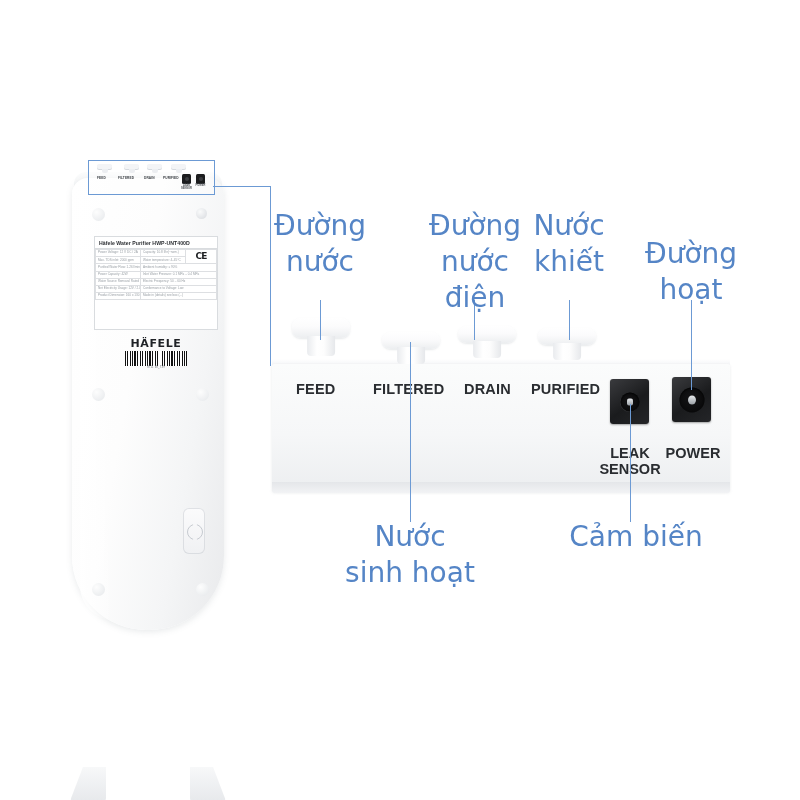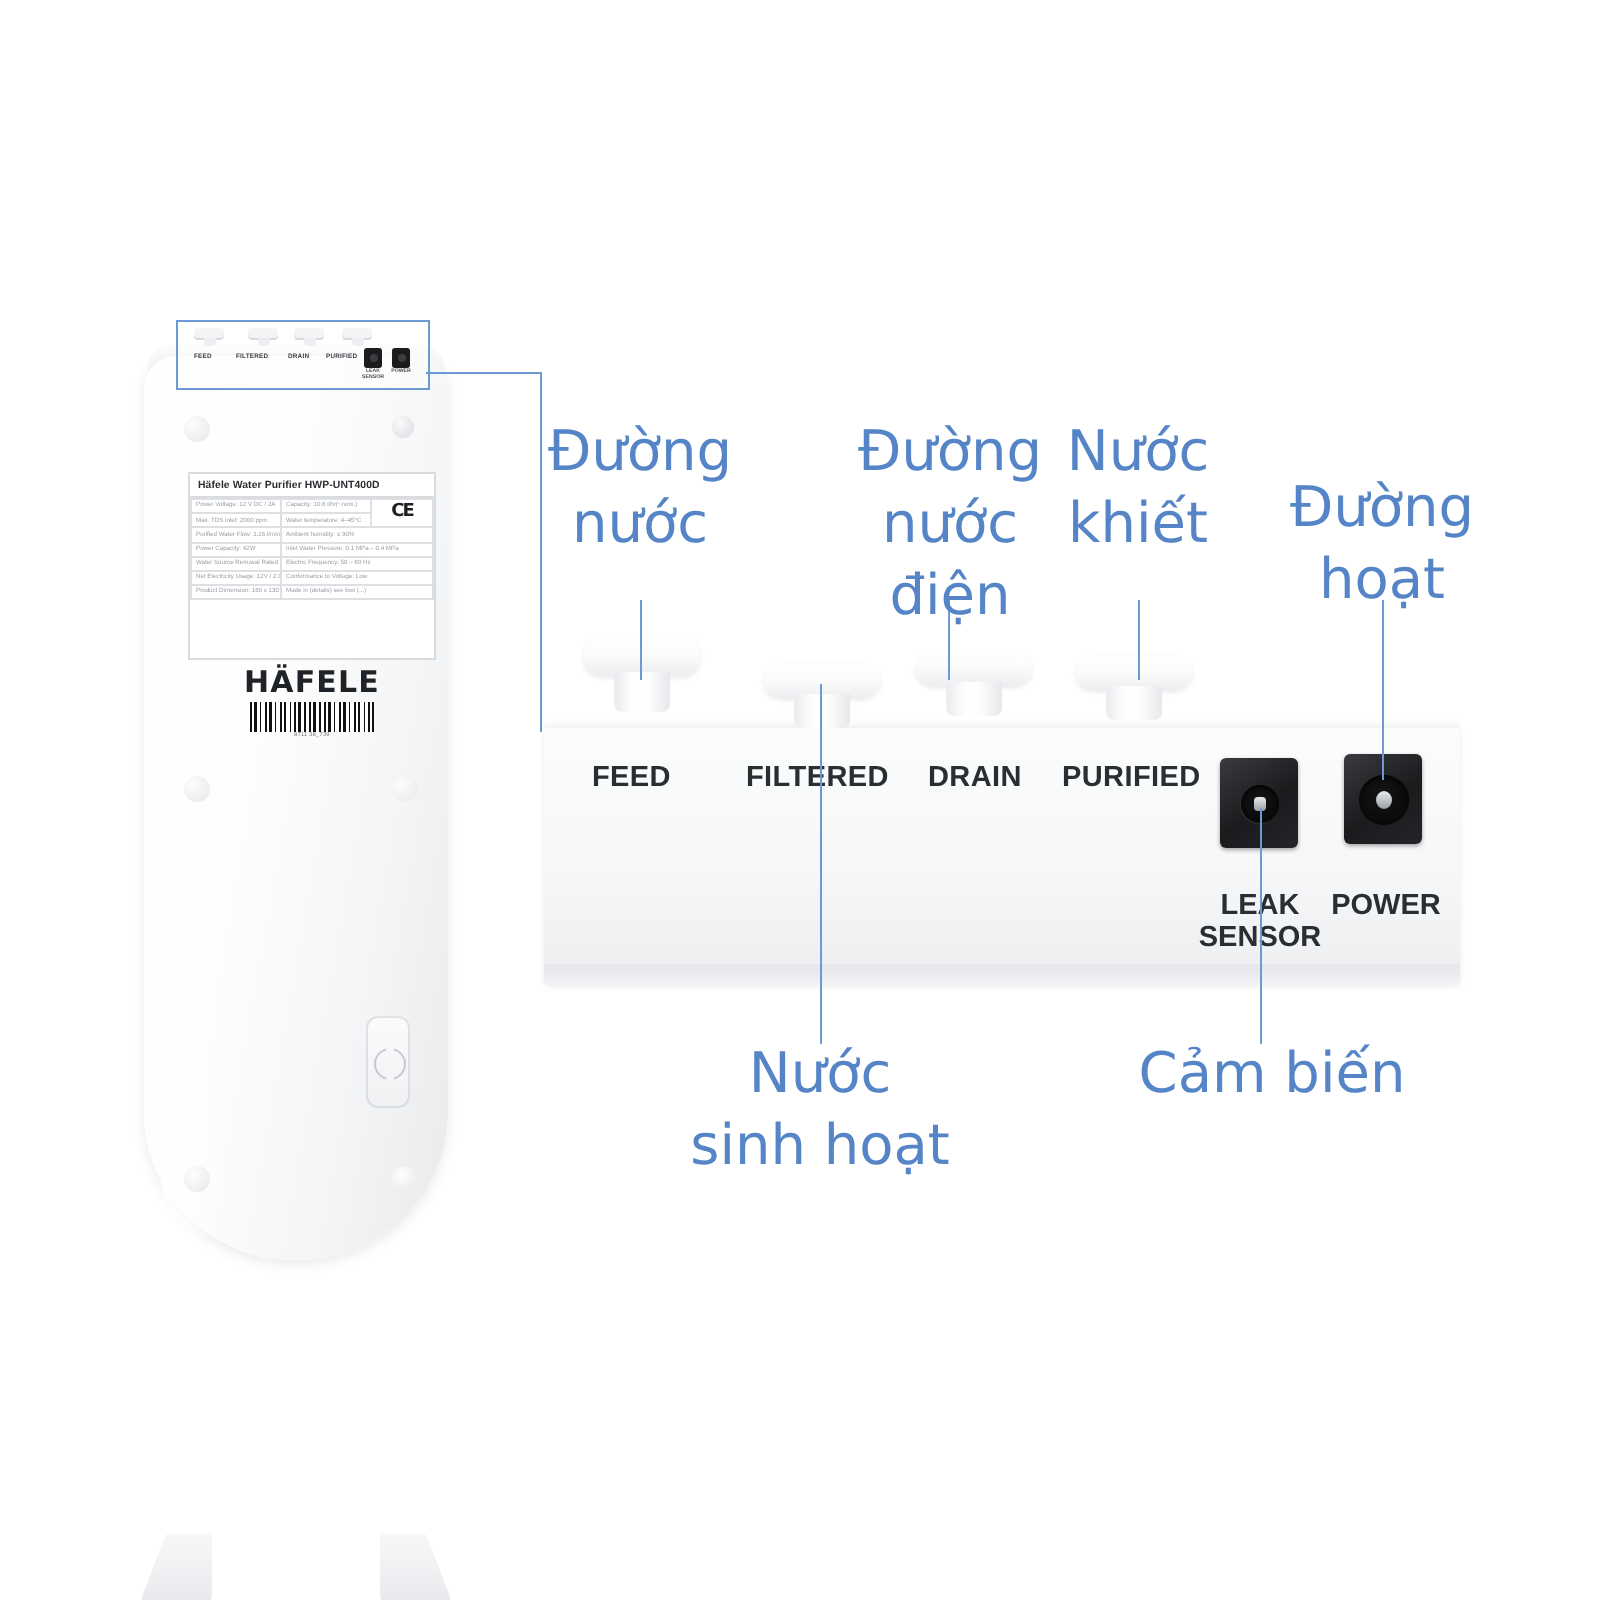--- a/index.html
+++ b/index.html
@@ -78,21 +78,21 @@
     padding:1.4px 2px;line-height:1.1;
     overflow:hidden;white-space:nowrap;
   }
   .ce-cell{width:26px;text-align:center;vertical-align:middle;}
   .ce-mark{font-size:9px;color:#1d1f22;font-weight:bold;letter-spacing:-1px;
     font-family:"DejaVu Sans",sans-serif;}
   .brand-block{
     position:absolute;left:0;right:0;bottom:-40px;text-align:center;
   }
   .brand-word{
-    font-size:15px;font-weight:bold;letter-spacing:.6px;color:#1f2226;
+    font-size:11px;font-weight:bold;letter-spacing:.6px;color:#1f2226;
     font-family:"DejaVu Sans",sans-serif;
   }
   .barcode{
     width:62px;height:15px;margin:1px auto 0;
     background-image:repeating-linear-gradient(90deg,
       #111 0 1px,#fff 1px 2px,#111 2px 3.4px,#fff 3.4px 5px,
       #111 5px 5.7px,#fff 5.7px 7.4px);
   }
   .barcode-num{font-size:2.7px;color:#6a6f75;letter-spacing:.2px;margin-top:.5px;}
 

